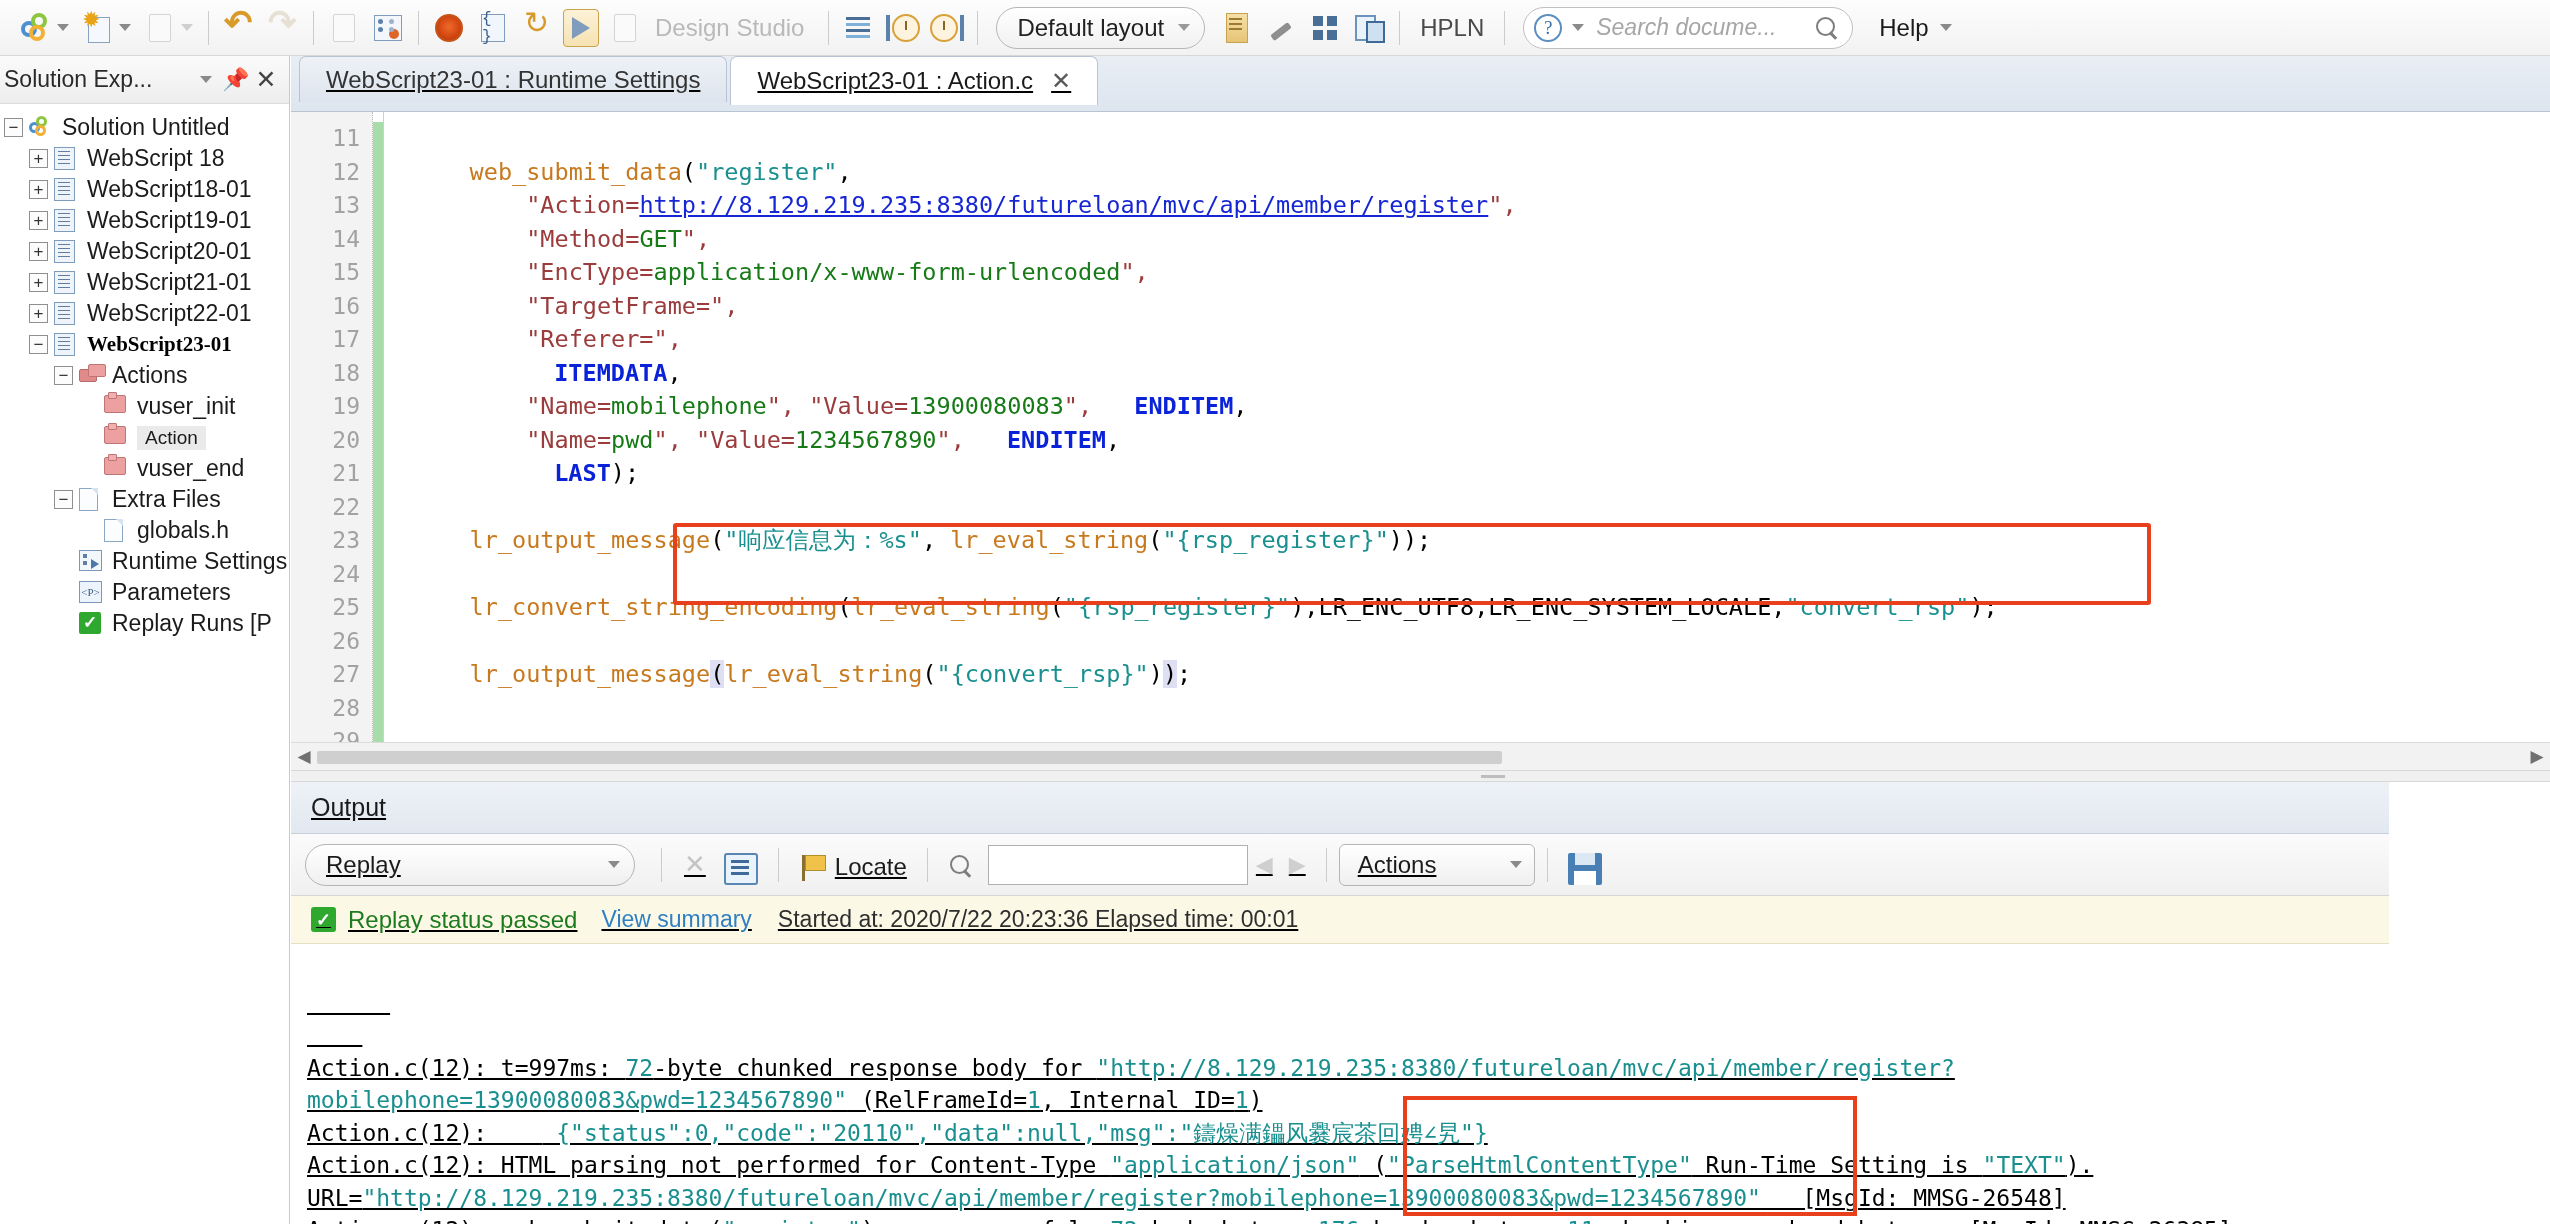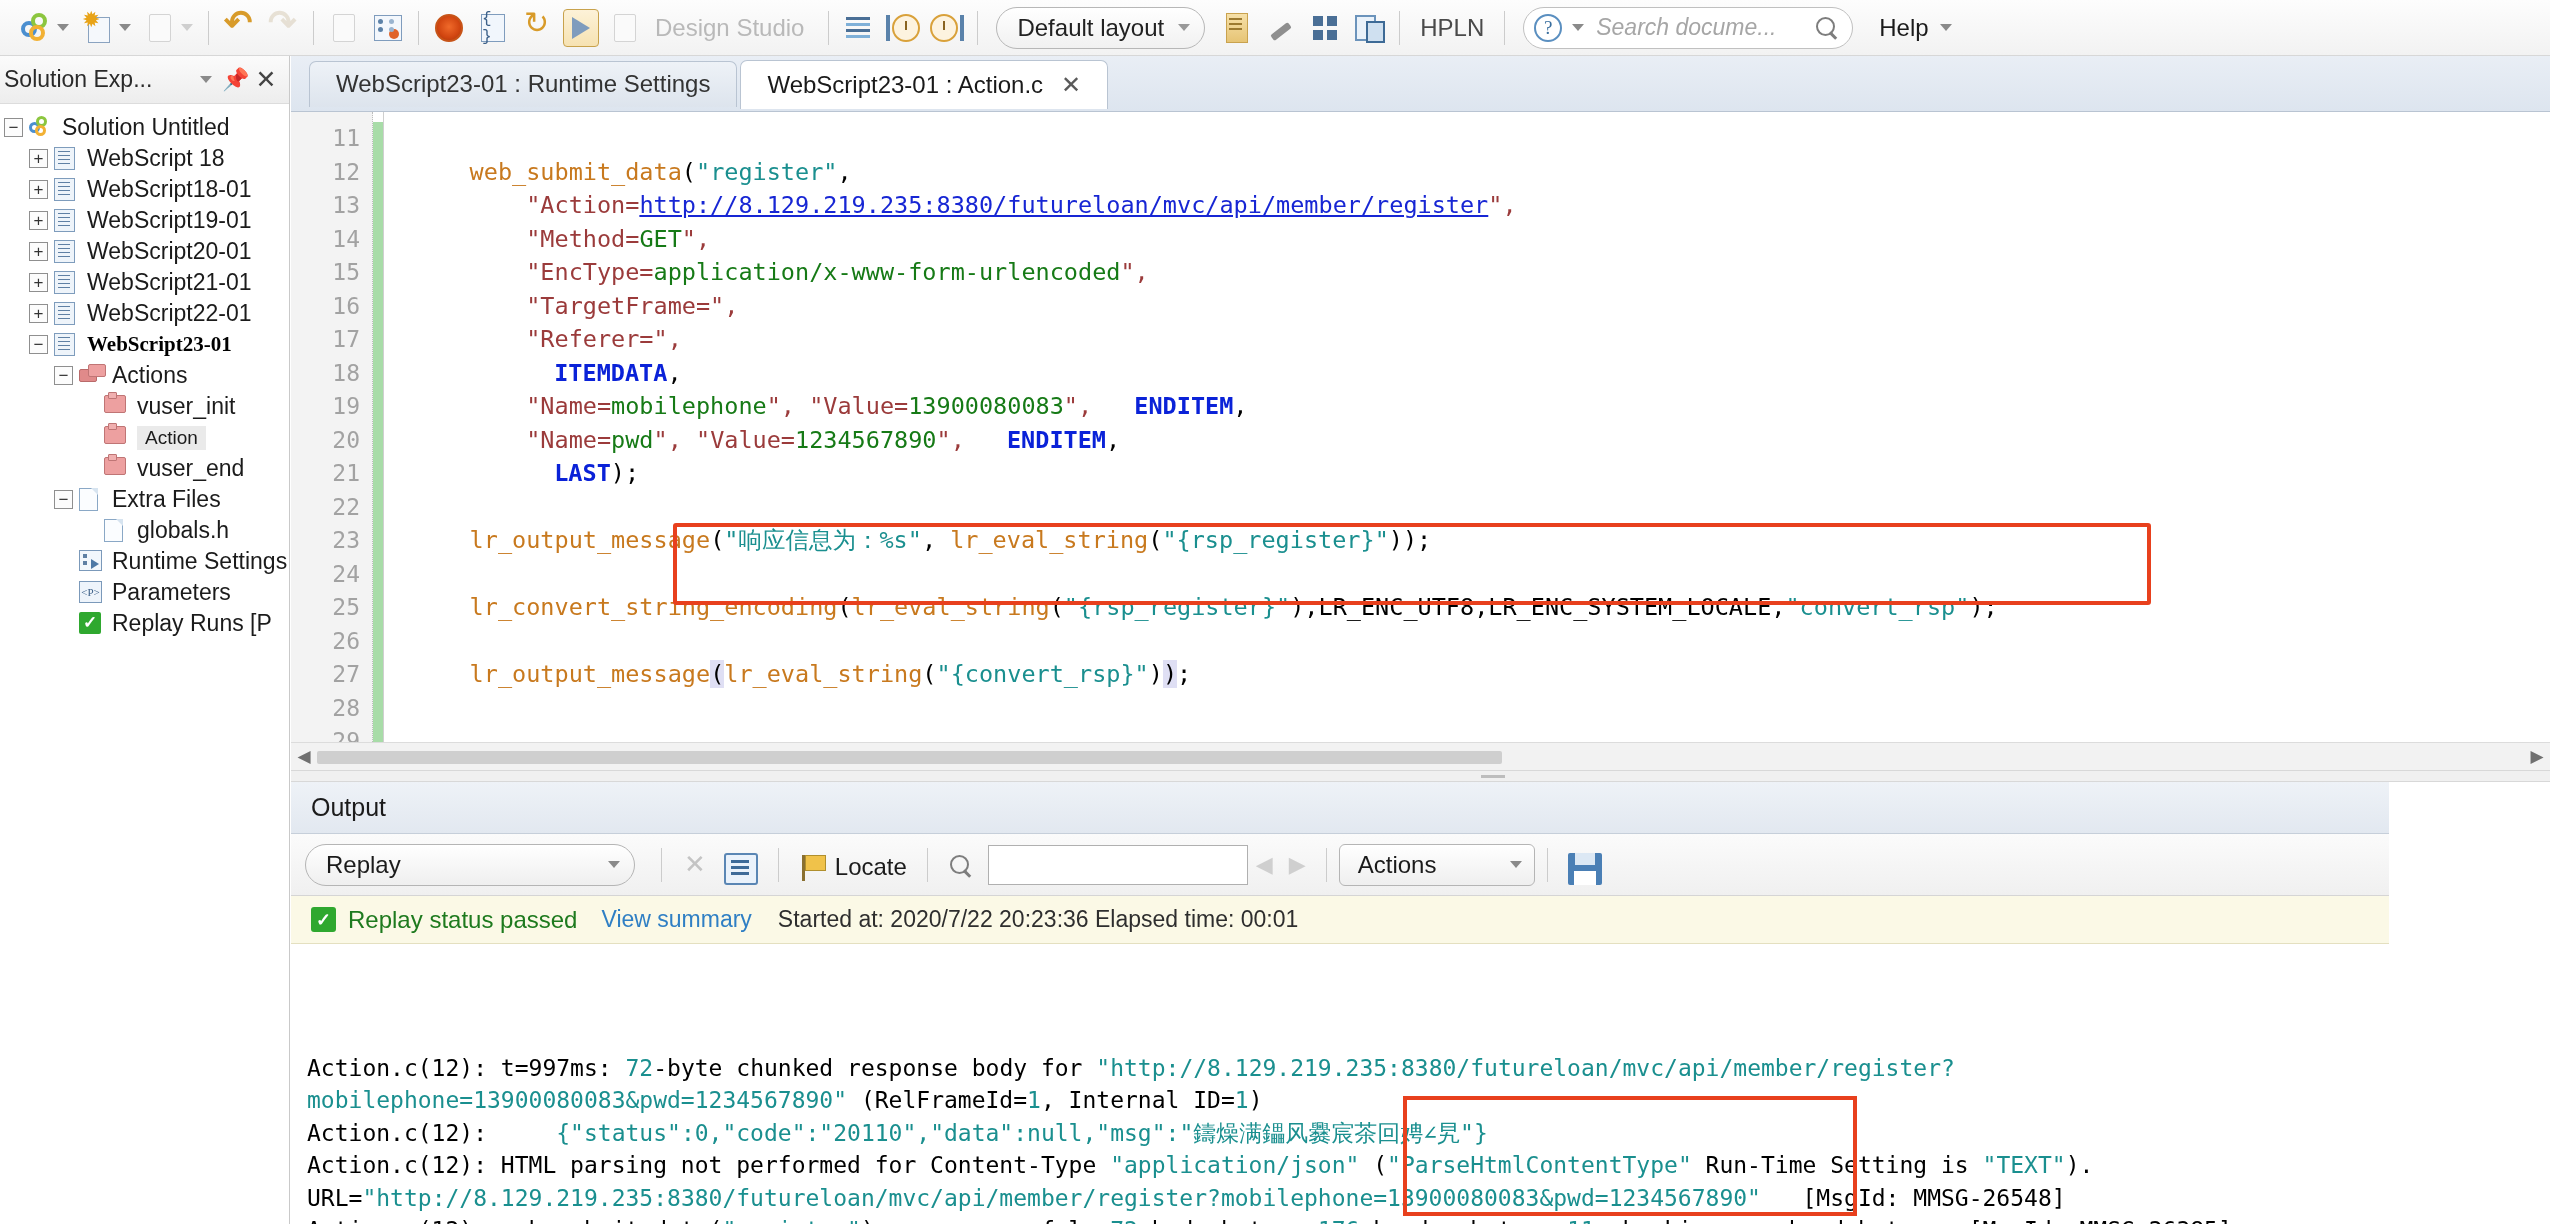--- a/index.html
+++ b/index.html
@@ -368,24 +368,25 @@
 
   
   .editor-area {
     position: absolute; left: 291px; top: 56px;
     width: 2259px; height: 714px;
     background: #ffffff;
   }
   .tabstrip {
     height: 56px;
     background: linear-gradient(#e9eef5, #dde5ef);
-    display: flex; align-items: center;
-    padding-left: 18px;
+    display: flex; align-items: flex-start;
+    padding-left: 8px;
     border-bottom: 1px solid #b9c4d2;
     position: relative;
+    text-decoration: underline;
   }
   .tab {
     height: 46px;
     display: flex; align-items: center;
     padding: 0 26px;
     font-size: 24px; color: #333;
     border: 1px solid #b9c4d2;
     border-bottom: none;
     border-radius: 7px 7px 0 0;
     margin-right: 3px;
@@ -488,20 +489,21 @@
   .vsplit-handle::after {
     content: ""; position: absolute; left: 1190px; top: 4px;
     width: 24px; height: 3px; background: #bdbdbd;
   }
 
   
   .output-panel {
     position: absolute; left: 291px; top: 782px;
     width: 2098px; height: 442px;
     background: #ffffff;
+    text-decoration: underline;
   }
   .out-title {
     height: 52px;
     background: linear-gradient(#eef2f7, #e2e8f0);
     display: flex; align-items: center;
     padding-left: 20px;
     font-size: 25px; color: #1b1b1b;
     border-bottom: 1px solid #c6cfda;
   }
   .out-toolbar {

